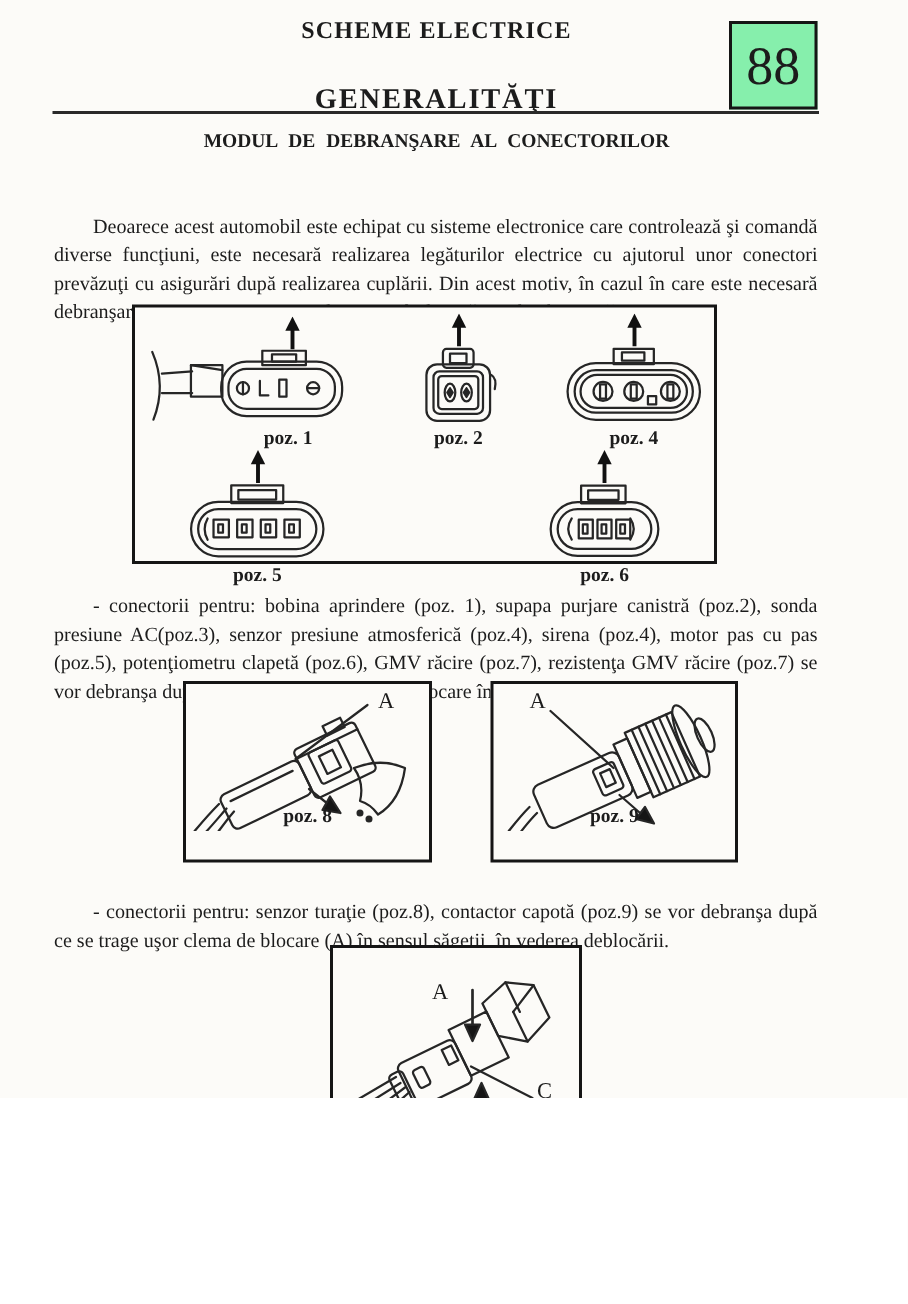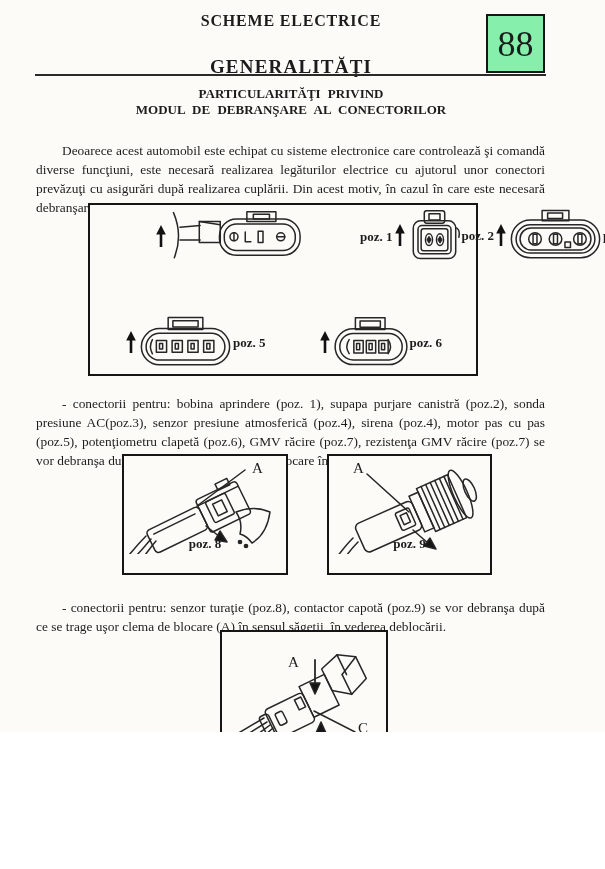--- a/index.html
+++ b/index.html
@@ -25,21 +25,21 @@
     position:absolute;left:36px;width:509px;
     font-size:13.4px;line-height:19px;text-align:justify;text-indent:26px;
   }
   .intro{top:128px;}
   .note1{top:381px;}
   .note2{top:585px;}
   .figbox{position:absolute;border:2.5px solid #151515;background:#fcfbf8;box-sizing:border-box;}
   .fig1{left:88px;top:203px;width:390px;height:173px;display:flex;flex-direction:column;justify-content:space-between;padding:4px 6px 6px 6px;}
   .fig-row{display:flex;align-items:flex-end;justify-content:space-between;}
   .fig-row2{padding:0 28px;}
-  .conn-cell{display:flex;flex-direction:row;align-items:center;}
+  .conn-cell{display:flex;flex-direction:column;align-items:center;}
   .conn-cell svg{display:block;}
   .poz-label{font-size:13px;font-weight:bold;margin-top:1px;white-space:nowrap;}
   .poz1-label{padding-left:52px;}
   .arrow-wrap{height:22px;display:flex;align-items:flex-start;justify-content:center;}
   .poz1-arrow{padding-left:58px;}
   line,path,rect,circle,ellipse,polyline{vector-effect:non-scaling-stroke;}
   .lineart{stroke:#262626;fill:none;stroke-width:1.5;stroke-linejoin:round;stroke-linecap:round;}
   .fig8{left:122px;top:454px;width:166px;height:121px;}
   .fig9{left:327px;top:454px;width:165px;height:121px;}
   .fig10{left:220px;top:630px;width:168px;height:133px;}
@@ -55,21 +55,20 @@
 <div class="page">
 
   <div class="centered-band doc-title">SCHEME ELECTRICE</div>
   <div class="centered-band doc-subtitle">GENERALITĂŢI</div>
   <div class="num-box">
     <span>88</span>
   </div>
   <div class="header-rule"></div>
 
   <div class="centered-band section-title">
-    <div>PARTICULARITĂŢI PRIVIND</div>
     <div>MODUL DE DEBRANŞARE AL CONECTORILOR</div>
   </div>
 
   <p class="body-par intro">Deoarece acest automobil este echipat cu sisteme electronice care controlează şi comandă diverse funcţiuni, este necesară realizarea legăturilor electrice cu ajutorul unor conectori prevăzuţi cu asigurări după realizarea cuplării. Din acest motiv, în cazul în care este necesară debranşarea acestora, se va proceda respectând următoarele observaţii:</p>
 
   <div class="figbox fig1">
     <div class="fig-row">
 
       <div class="conn-cell">
         <div class="arrow-wrap poz1-arrow">

